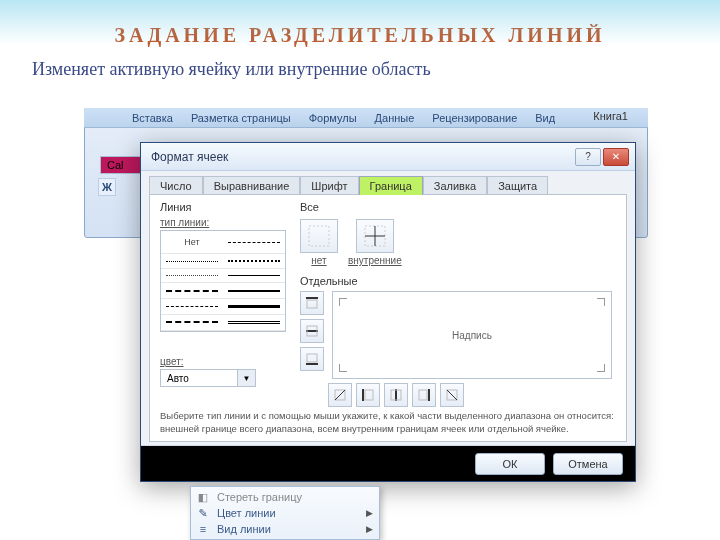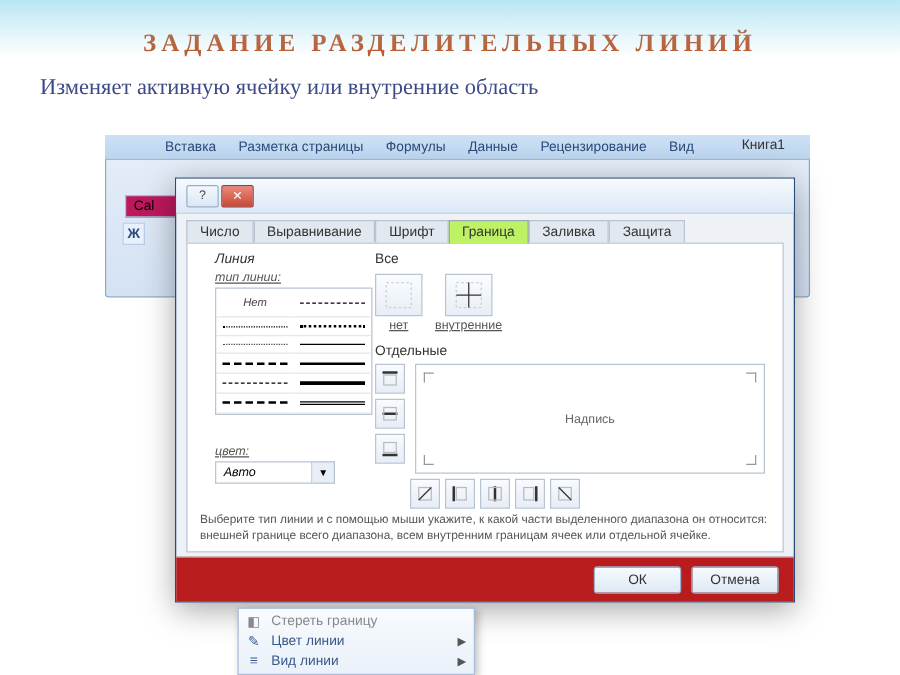--- a/index.html
+++ b/index.html
@@ -19,21 +19,21 @@
   .dialog { position: absolute; left: 140px; top: 142px; width: 496px; height: 340px; background: #eef2f6; border: 1px solid #2a4a7a; box-shadow: 0 6px 24px rgba(0,0,0,0.35); }
   .dlg-titlebar { height: 28px; background: linear-gradient(#f6fafe,#dce8f6); border-bottom: 1px solid #bcd0e6; display: flex; align-items: center; padding: 0 6px; }
   .dlg-title { color: #2a3a5a; font-size: 12px; flex: 1; padding-left: 4px; }
   .winbtn { width: 26px; height: 18px; margin-left: 2px; border: 1px solid #9ab0c8; border-radius: 2px; background: linear-gradient(#f3f8fd,#dbe7f4); display:flex; align-items:center; justify-content:center; font-size:10px; color:#444; }
   .winbtn.close { background: linear-gradient(#e98a7a,#c94a38); color:#fff; border-color:#a8362a; }
   .tabstrip { display: flex; padding: 4px 8px 0; gap: 0; }
   .tab { padding: 3px 10px; background: #e2e8ef; border: 1px solid #b8c4d2; border-bottom: none; font-size: 11px; color: #333; position: relative; top: 1px; }
   .tab.active { background: #bef264; border-color: #9aa8ba; z-index: 2; }
   .pane { background: #fff; border: 1px solid #b8c4d2; margin: 0 8px 8px; height: 248px; position: relative; padding: 8px 10px; }
   .grp-label { font-size: 11px; color: #333; }
-  .line-section { position: absolute; left: 22px; top: 6px; width: 132px; font-style: italic; }
+  .line-section { position: absolute; left: 10px; top: 6px; width: 132px; }
   .line-type-label { font-size: 10px; color: #555; margin-top: 4px; text-decoration: underline; }
   .style-list { border: 1px solid #b8c4d2; width: 126px; height: 102px; margin-top: 2px; background: #fff; display: grid; grid-template-columns: 1fr 1fr; }
   .style-cell { border-bottom: 1px solid #e6e6e6; display:flex; align-items:center; justify-content:center; font-size:9px; color:#444; }
   .style-cell.none { grid-column:1; }
   .line-sample { width: 52px; border-top: 1px solid #000; }
   .color-label { font-size:10px; color:#555; margin-top:24px; text-decoration:underline; }
   .color-dd { display:flex; margin-top:2px; }
   .color-box { border:1px solid #b8c4d2; background:#fff; width:78px; height:18px; display:flex; align-items:center; padding:0 6px; font-size:10px; }
   .color-btn { width:18px; height:18px; border:1px solid #b8c4d2; border-left:none; background:#e8eef6; display:flex; align-items:center; justify-content:center; font-size:8px; }
   .all-section { position:absolute; left:150px; top:6px; }
@@ -46,21 +46,21 @@
   .edge-col { display:flex; flex-direction:column; gap:4px; }
   .edge-btn { width:24px; height:24px; border:1px solid #b8c4d2; background:linear-gradient(#f8fbff,#e6edf6); display:flex; align-items:center; justify-content:center; }
   .preview { flex:1; height:88px; border:1px solid #b8c4d2; background:#fff; margin-left:4px; position:relative; display:flex; align-items:center; justify-content:center; }
   .preview-corner { position:absolute; width:8px; height:8px; }
   .pc-tl { top:6px; left:6px; border-top:1px solid #999; border-left:1px solid #999; }
   .pc-tr { top:6px; right:6px; border-top:1px solid #999; border-right:1px solid #999; }
   .pc-bl { bottom:6px; left:6px; border-bottom:1px solid #999; border-left:1px solid #999; }
   .pc-br { bottom:6px; right:6px; border-bottom:1px solid #999; border-right:1px solid #999; }
   .bottom-edge-row { display:flex; gap:4px; margin-top:4px; margin-left:28px; }
   .hint { position:absolute; left:10px; bottom:6px; right:10px; font-size:9.5px; color:#555; line-height:1.3; }
-  .dlg-footer { position:absolute; bottom:0; left:0; right:0; height:36px; background:#b91c1c; border-top:1px solid #cfd8e4; display:flex; align-items:center; justify-content:flex-end; gap:8px; padding:0 12px; }
+  .dlg-footer { position:absolute; bottom:0; left:0; right:0; height:36px; background:#000000; border-top:1px solid #cfd8e4; display:flex; align-items:center; justify-content:flex-end; gap:8px; padding:0 12px; }
   .dbtn { min-width:70px; height:22px; border:1px solid #9bb0c8; background:linear-gradient(#f8fbff,#dde8f4); border-radius:3px; font-size:11px; color:#333; display:flex; align-items:center; justify-content:center; }
   .context-menu { position:absolute; left:190px; top:486px; width:190px; background:linear-gradient(#f8fbfe,#eaf1fa); border:1px solid #a9bdd7; box-shadow:2px 2px 6px rgba(0,0,0,0.25); padding:2px 0; }
   .cm-item { display:flex; align-items:center; gap:8px; padding:2px 6px 2px 26px; font-size:11px; color:#3a5a8a; position:relative; height:16px; }
   .cm-item .ic { position:absolute; left:4px; width:16px; height:14px; display:flex; align-items:center; justify-content:center; }
   .cm-item .arrow { margin-left:auto; font-size:9px; color:#555; }
   .cm-item.dim { color:#888; }
 </style>
 </head>
 <body>
 
@@ -82,20 +82,21 @@
 <div class="ribbon-font">
   <div class="fontbox" style="width:60px">Cal</div>
 </div>
 <div class="bold-row">
   <div class="b">Ж</div>
 </div>
 <div class="label-centre">тре ▾</div>
 
 <div class="dialog">
   <div class="dlg-titlebar">
+    <div class="dlg-title">Формат ячеек</div>
     <div class="winbtn">?</div>
     <div class="winbtn close">✕</div>
   </div>
   <div class="tabstrip">
     <div class="tab">Число</div>
     <div class="tab">Выравнивание</div>
     <div class="tab">Шрифт</div>
     <div class="tab active">Граница</div>
     <div class="tab">Заливка</div>
     <div class="tab">Защита</div>

